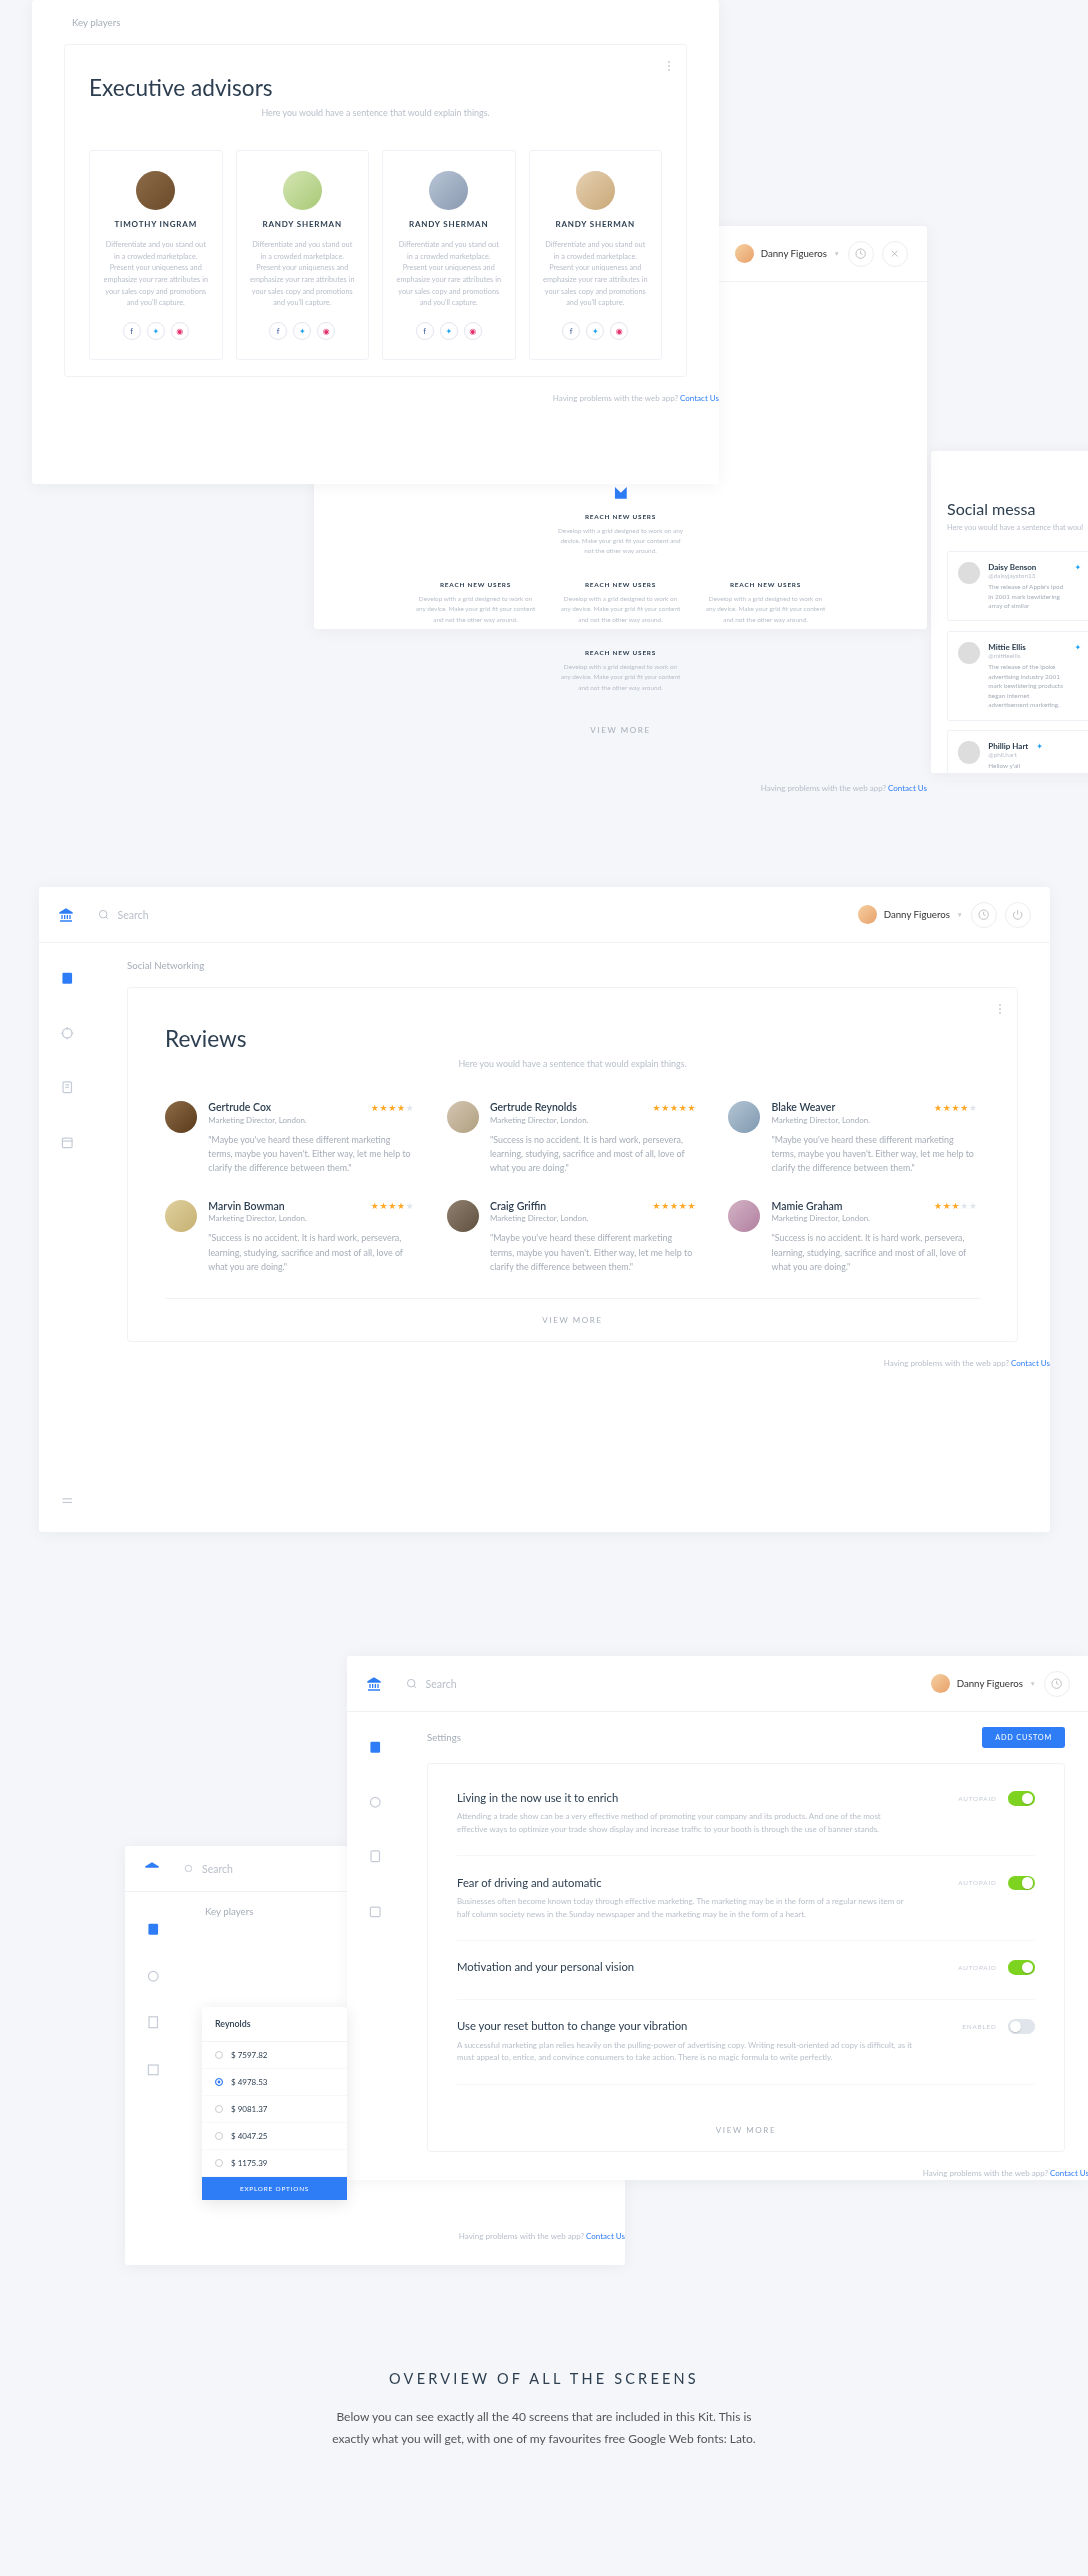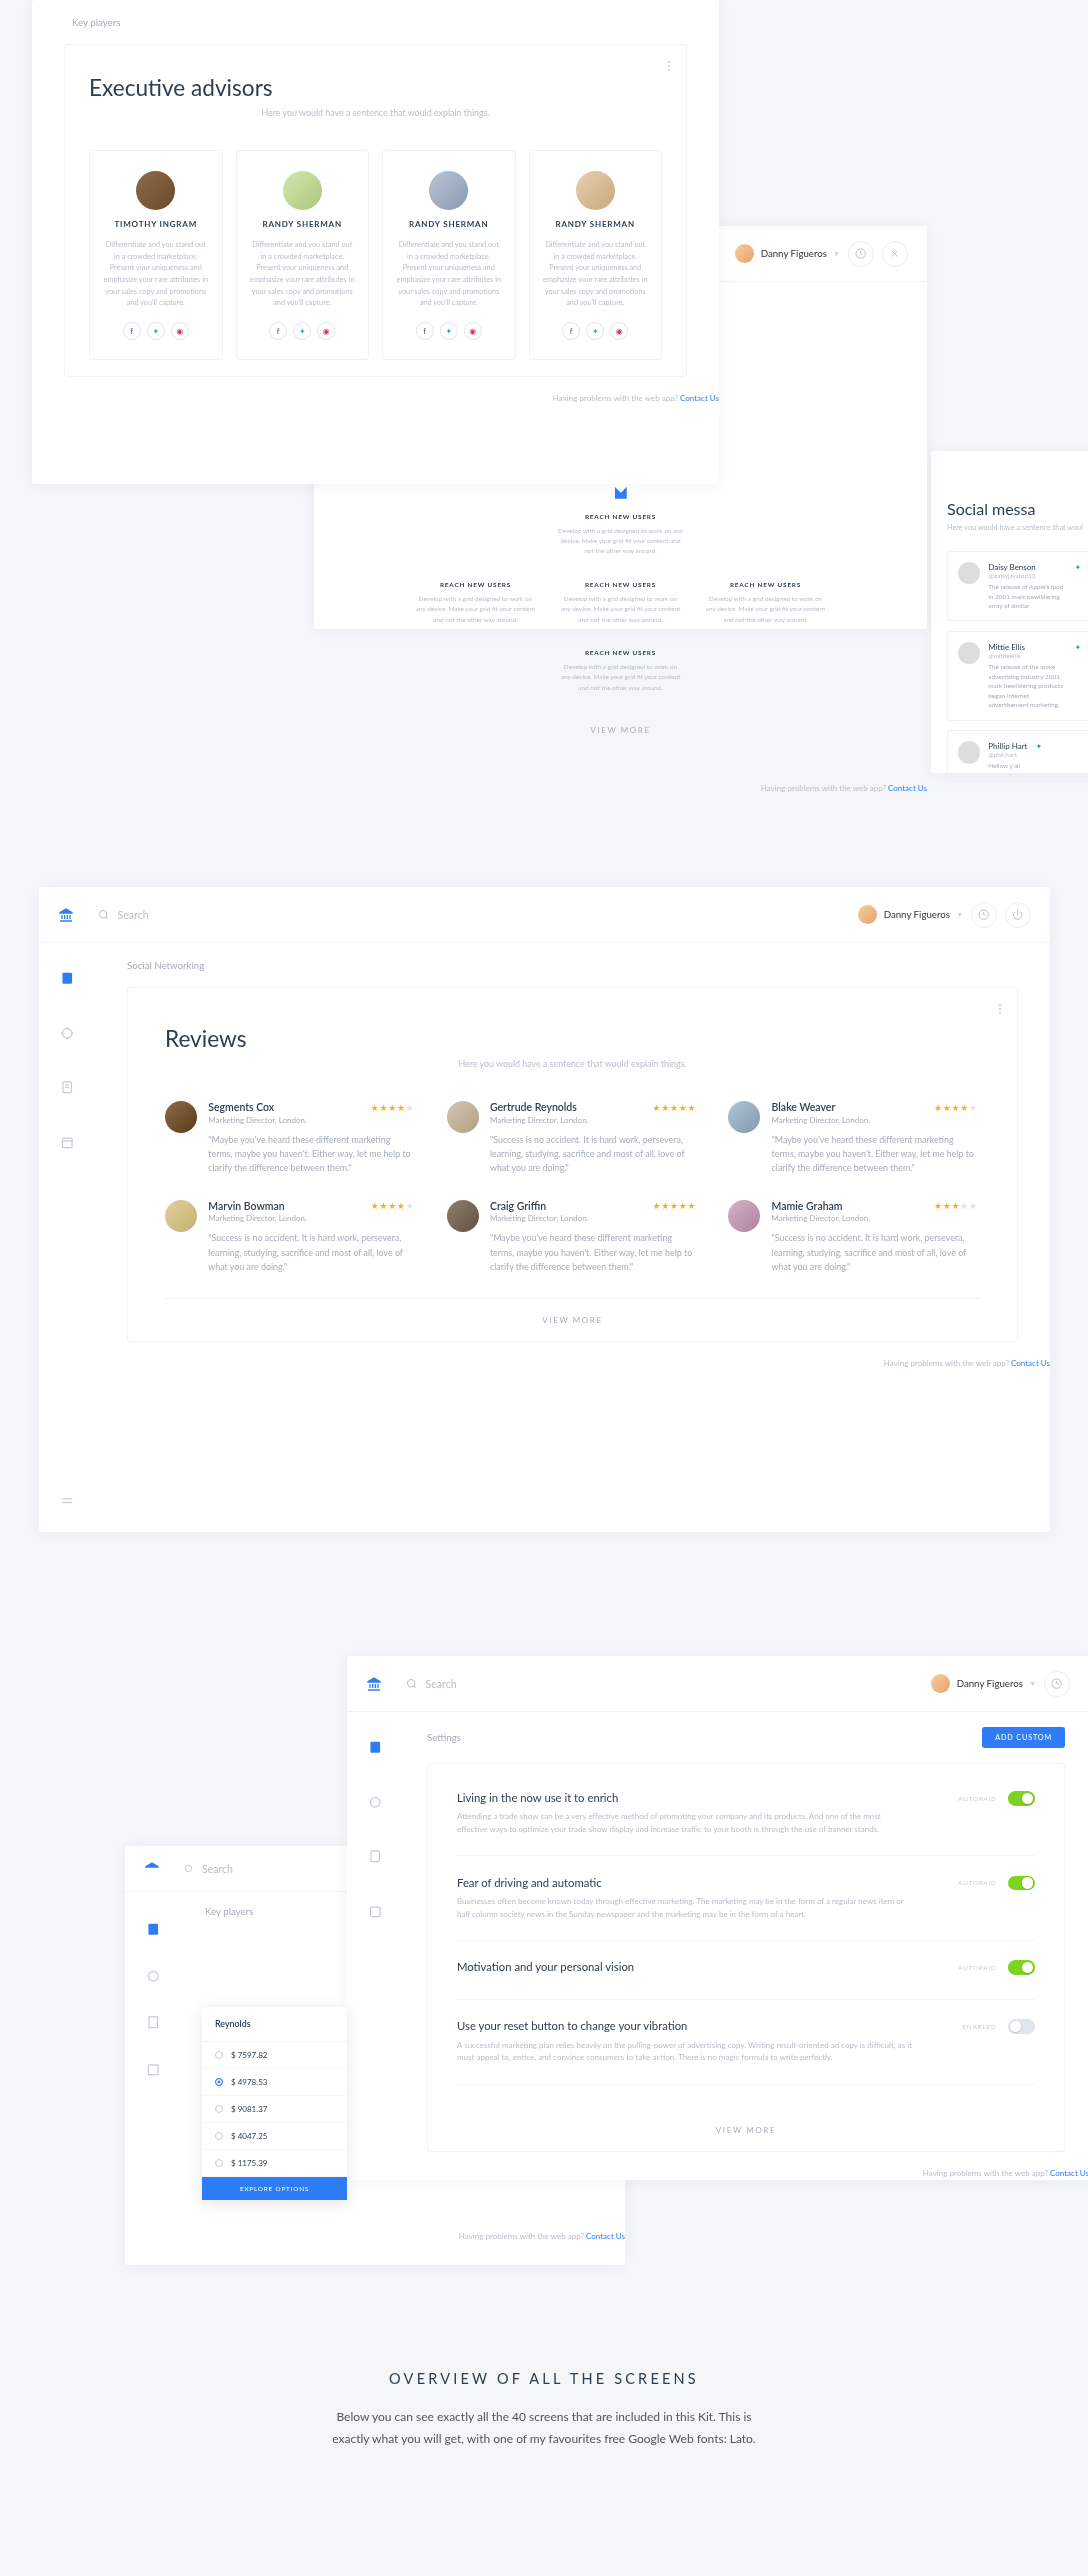--- a/index.html
+++ b/index.html
@@ -78,21 +78,21 @@
 .seg-btn{background:#2f7df6;color:#fff;font-size:6.4px;letter-spacing:0.8px;padding:8px;text-align:center}
 
 .overview{position:absolute;width:100%;text-align:center}
 .ov-title{font-size:14.5px;letter-spacing:3.2px;color:#2c3e50;margin-bottom:19.3px}
 .ov-desc{font-size:12px;line-height:1.8;color:#555;max-width:435px;margin:8px auto}
 .menu-dots{position:absolute;right:16px;top:16px;color:#ccc;display:flex;flex-direction:column;gap:1.6px}
 .menu-dots span{width:2.4px;height:2.4px;background:#ccc;border-radius:50%}
 
 .social-card{border:0.8px solid #eef1f5;border-radius:2.4px;padding:9.7px;display:flex;gap:8px;width:145px}
 .soc-av{width:22.6px;height:22.6px;border-radius:50%;background:#ddd;flex-shrink:0}
-.soc-nm{font-size:8px;font-weight:400;color:#2c3e50}
+.soc-nm{font-size:8px;font-weight:700;color:#2c3e50}
 .soc-un{font-size:6.4px;color:#b8bec9}
 .soc-tx{font-size:6.4px;color:#a6adb8;line-height:1.5;margin-top:3.2px}
 </style>
 </head>
 <body>
 
 <div class="panel" style="left:32px;top:0;width:687px;height:484px">
   <div class="breadcrumb">Key players</div>
   <div style="margin:0 32px;background:#fff;border:0.8px solid #f0f2f5;border-radius:3.2px;padding:29px 24px 16px;position:relative">
     <div class="menu-dots">
@@ -305,21 +305,21 @@
           <span></span>
           <span></span>
         </div>
       <div class="card-title">Reviews</div>
       <div class="card-sub">Here you would have a sentence that would explain things.</div>
       <div class="reviews-grid" id="rev-grid">
           <div class="rev-item">
     <div class="rev-ava r1"></div>
     <div class="rev-body">
       <div class="rev-head">
-                <span class="rev-name">Segments Cox</span>
+                <span class="rev-name">Gertrude Cox</span>
                 <span class="stars"><span class="">★</span><span class="">★</span><span class="">★</span><span class="">★</span><span class="off">★</span></span>
               </div>
       <div class="rev-role">Marketing Director, London.</div>
       <div class="rev-txt">"Maybe you've heard these different marketing terms, maybe you haven't. Either way, let me help to clarify the difference between them."</div>
     </div>
           </div>
           <div class="rev-item">
     <div class="rev-ava r2"></div>
     <div class="rev-body">
       <div class="rev-head">

